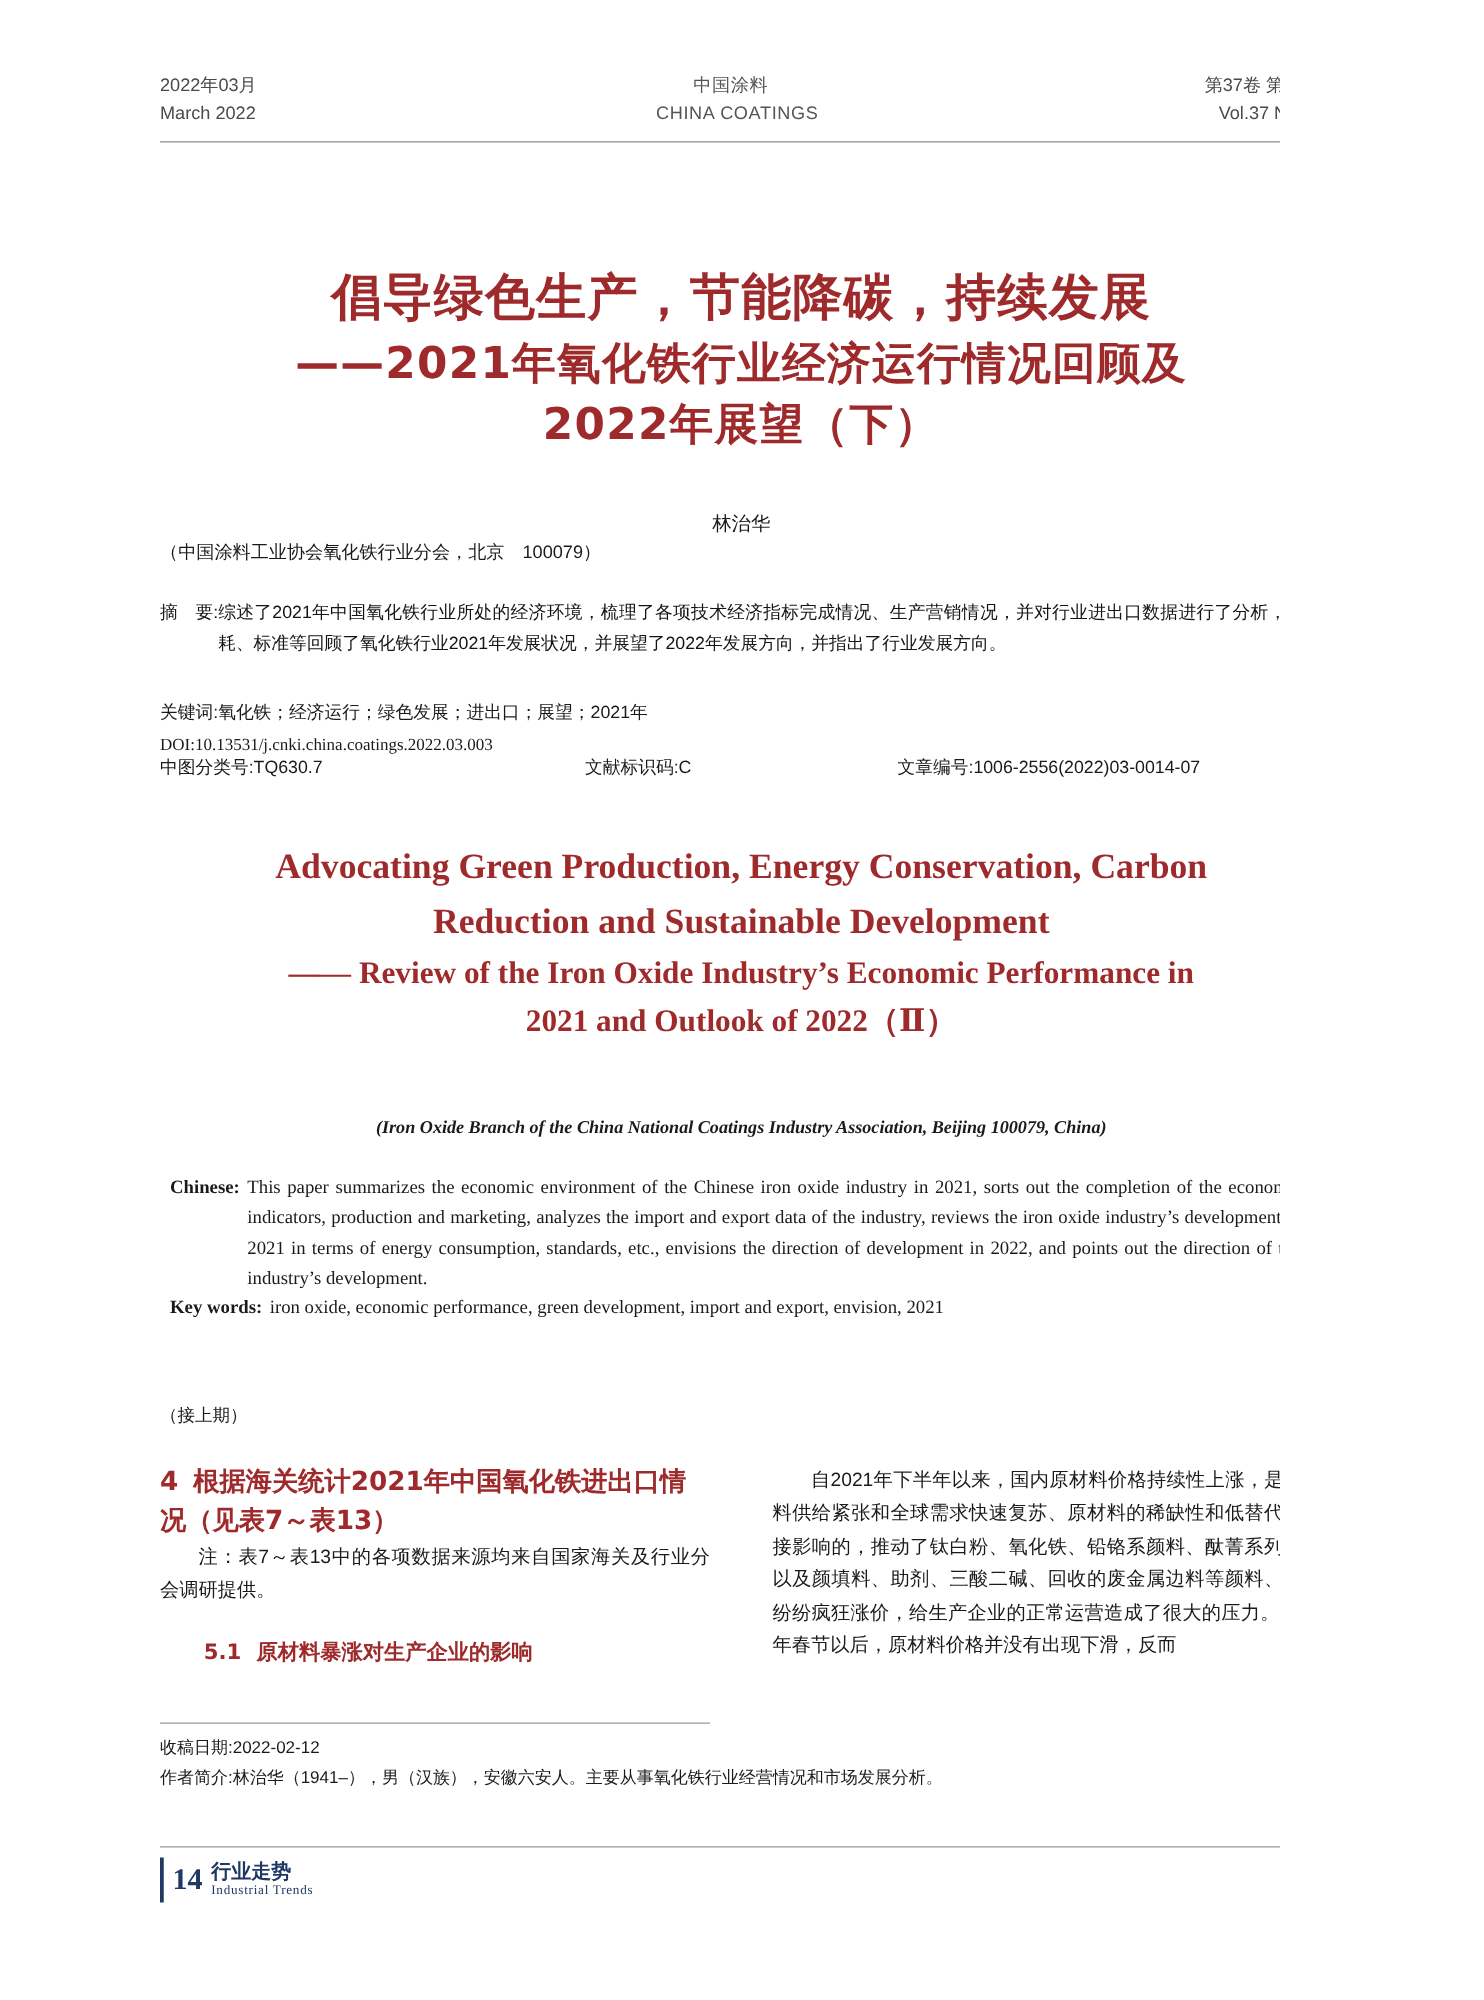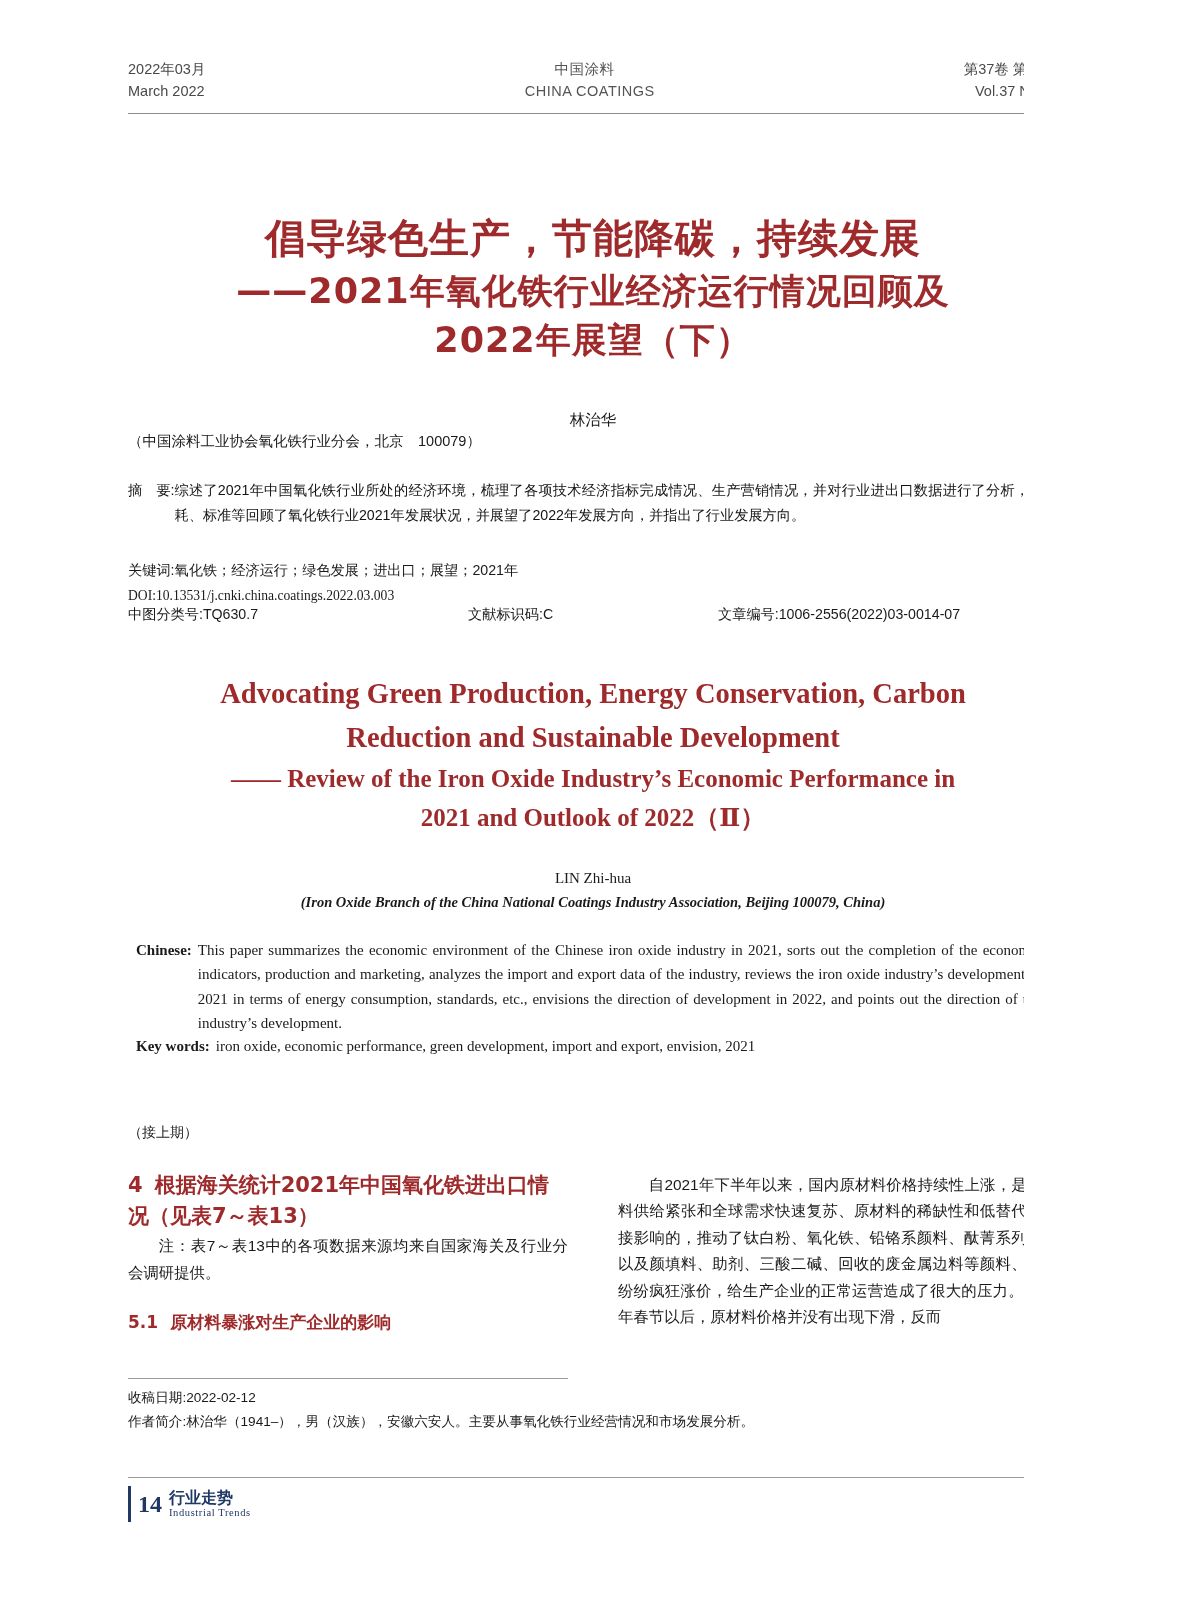--- a/index.html
+++ b/index.html
@@ -245,21 +245,21 @@
   }
   h2.sec .num { margin-right: 12px; }
   h3.subsec {
     color: #9e2a2b;
     font-weight: bold;
     font-size: 17px;
     margin: 10px 0 0 0;
     line-height: 1.5;
     font-family: "DejaVu Sans", "Liberation Sans", sans-serif;
   }
-  h3.subsec .num { margin-right: 12px; }
+  h3.subsec .num { margin-right: 12px; margin-left: 35px; }
   .para {
     margin: 2px 0 0 0;
     text-indent: 2em;
     text-align: justify;
     text-justify: inter-ideograph;
   }
   .sec-gap { height: 14px; }
 
   
   .fn-rule {
@@ -374,21 +374,20 @@
     </div>
   </div>
   <div class="doi">DOI:10.13531/j.cnki.china.coatings.2022.03.003</div>
 
   <div class="en-title">
     <div>Advocating Green Production, Energy Conservation, Carbon</div>
     <div>Reduction and Sustainable Development</div>
     <div class="sub">—— Review of the Iron Oxide Industry’s Economic Performance in</div>
     <div class="sub">2021 and Outlook of 2022（Ⅱ）</div>
   </div>
-  <div class="en-author">LIN Zhi-hua</div>
   <div class="en-affil">(Iron Oxide Branch of the China National Coatings Industry Association, Beijing 100079, China)</div>
 
   <div class="en-abs">
     <div class="rowflex">
       <div class="lbl">Chinese:</div>
       <div class="body">This paper summarizes the economic environment of the Chinese iron oxide industry in 2021, sorts out the completion of the economic indicators, production and marketing, analyzes the import and export data of the industry, reviews the iron oxide industry’s development in 2021 in terms of energy consumption, standards, etc., envisions the direction of development in 2022, and points out the direction of the industry’s development.</div>
     </div>
   </div>
   <div class="en-kw">
     <div class="lbl">Key words:</div>

